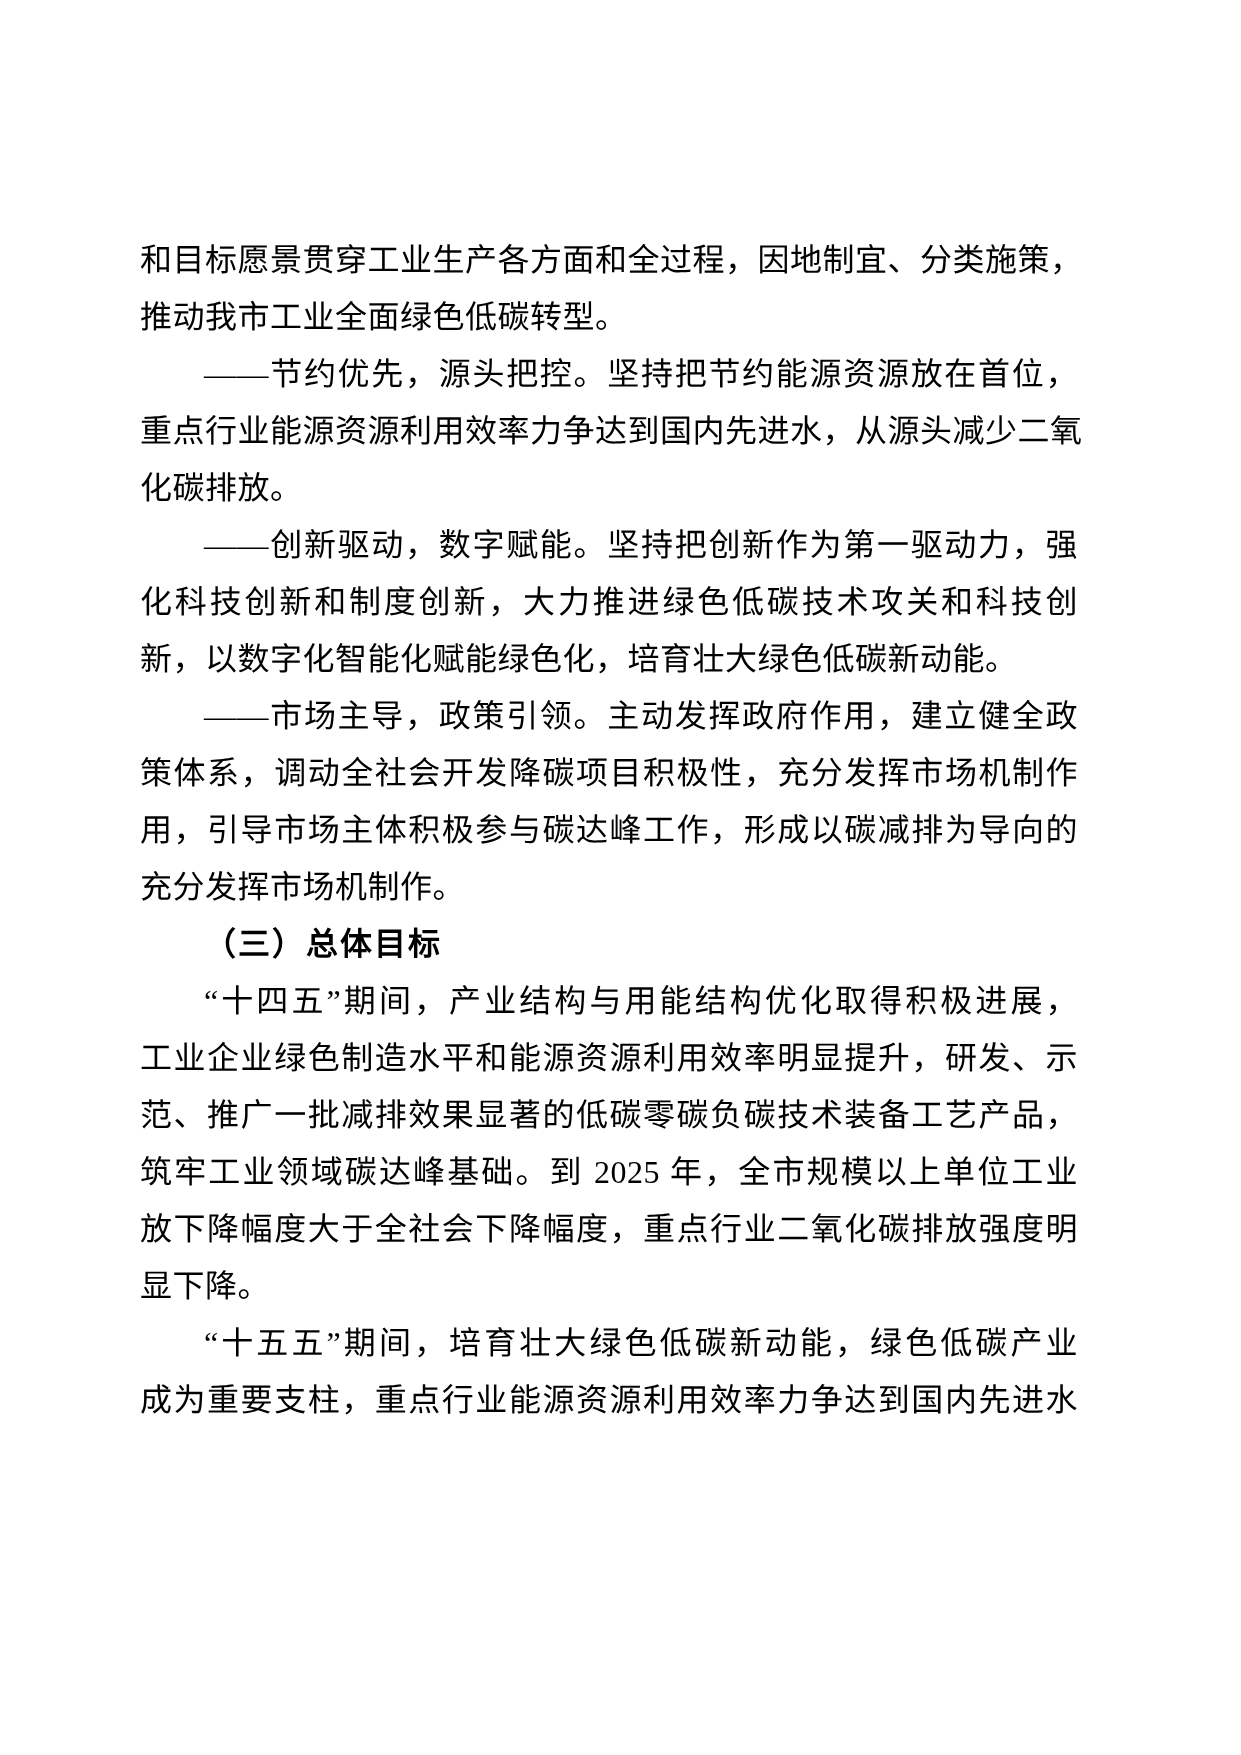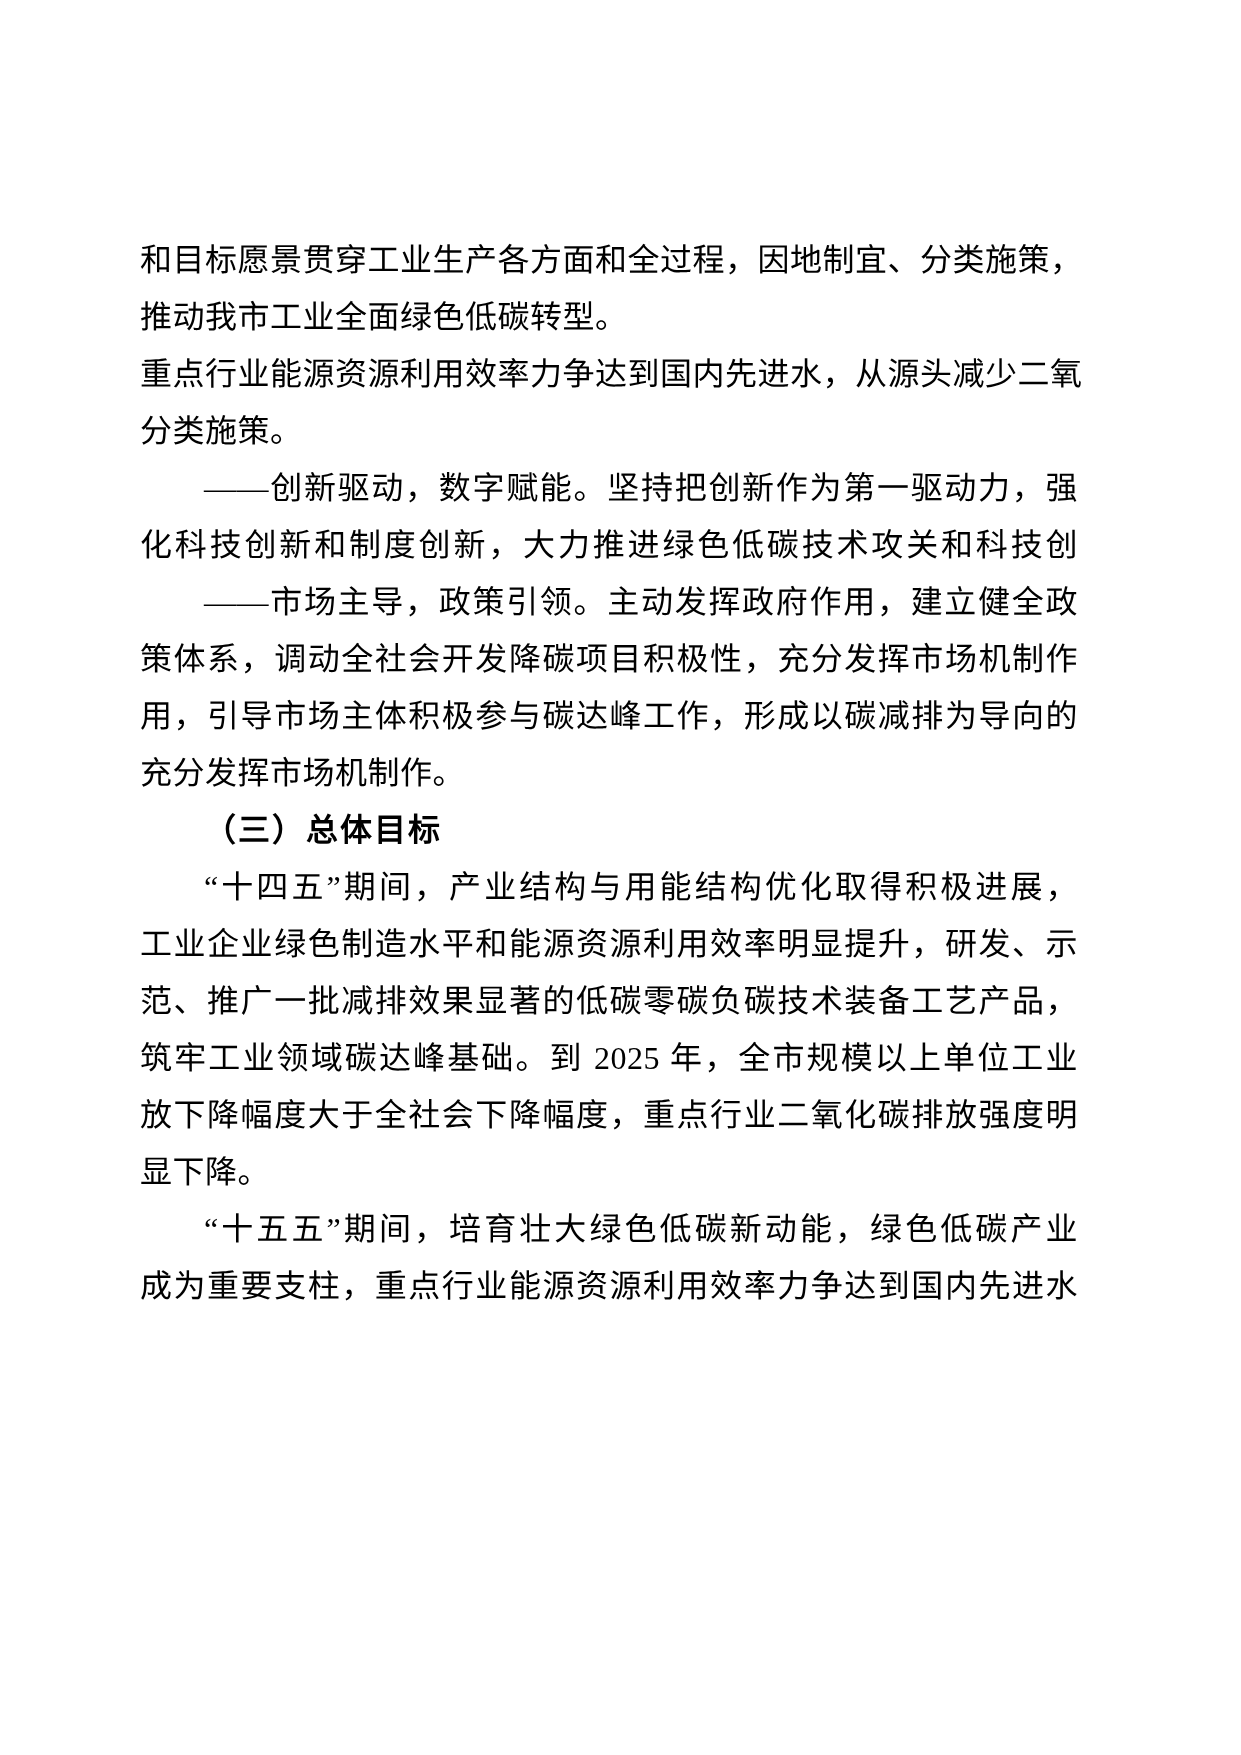--- a/index.html
+++ b/index.html
@@ -60,26 +60,28 @@
 </head>
 <body>
 
 <div class="page">
   <main class="doc-body">
       <div class="para">
         <div class="line">和目标愿景贯穿工业生产各方面和全过程，因地制宜、分类施策，</div>
         <div class="line last">推动我市工业全面绿色低碳转型。</div>
       </div>
       <div class="para">
+        <div class="line indent">——节约优先，源头把控。坚持把节约能源资源放在首位，</div>
         <div class="line">重点行业能源资源利用效率力争达到国内先进水，从源头减少二氧</div>
-        <div class="line last">分类施策。</div>
+        <div class="line last">化碳排放。</div>
       </div>
       <div class="para">
         <div class="line indent">——创新驱动，数字赋能。坚持把创新作为第一驱动力，强</div>
         <div class="line">化科技创新和制度创新，大力推进绿色低碳技术攻关和科技创</div>
+        <div class="line last">新，以数字化智能化赋能绿色化，培育壮大绿色低碳新动能。</div>
       </div>
       <div class="para">
         <div class="line indent">——市场主导，政策引领。主动发挥政府作用，建立健全政</div>
         <div class="line">策体系，调动全社会开发降碳项目积极性，充分发挥市场机制作</div>
         <div class="line">用，引导市场主体积极参与碳达峰工作，形成以碳减排为导向的</div>
         <div class="line last">充分发挥市场机制作。</div>
       </div>
       <div class="para heading">
         <div class="line last indent">（三）总体目标</div>
       </div>

